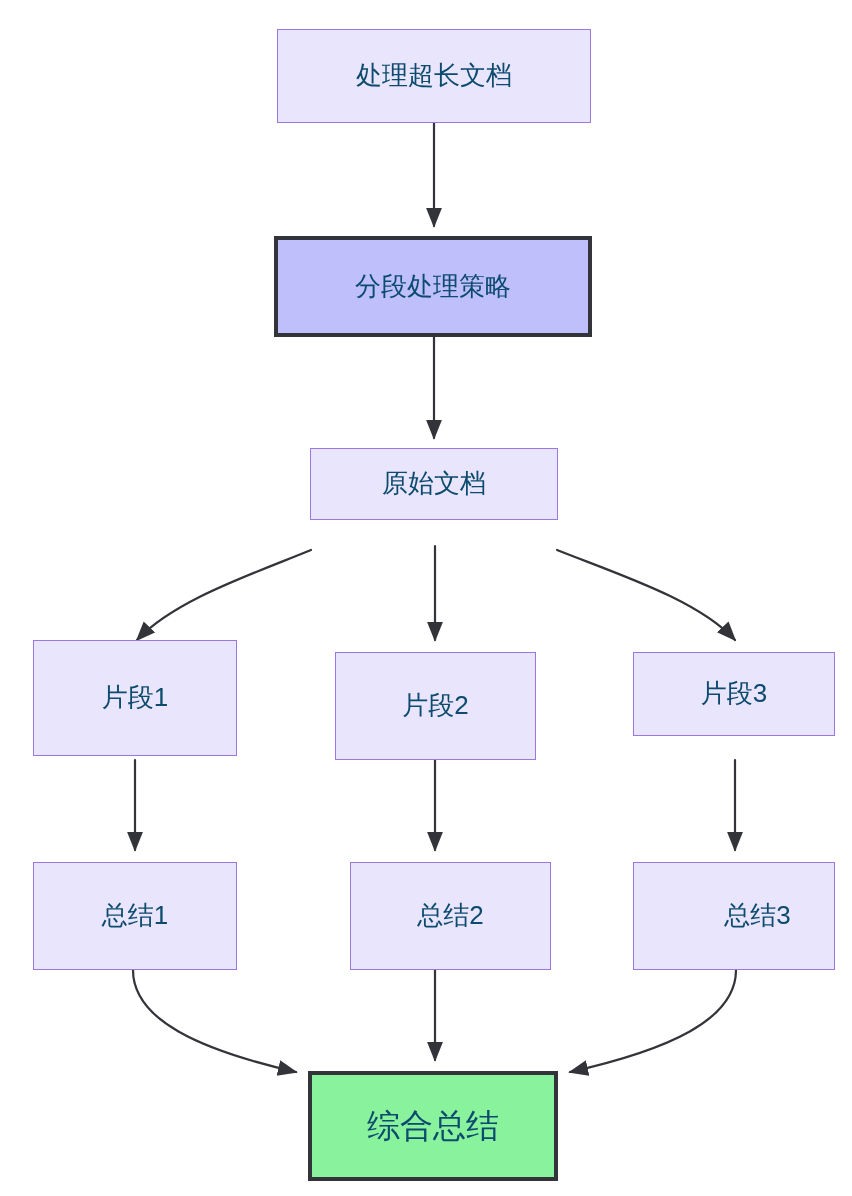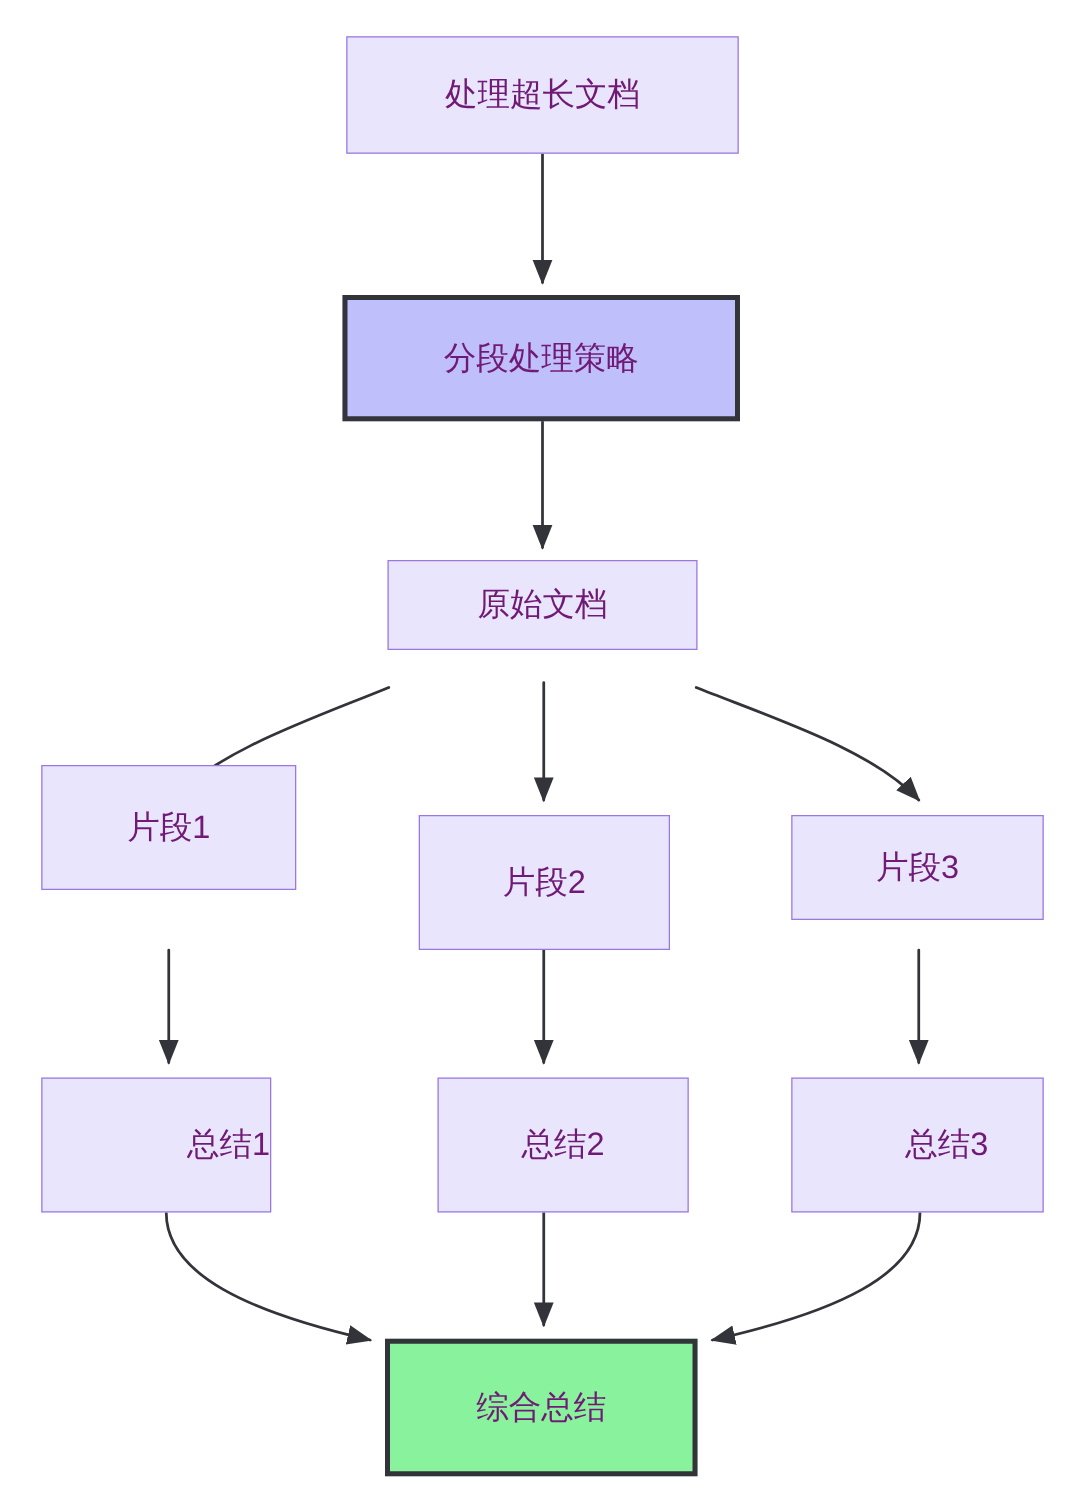--- a/index.html
+++ b/index.html
@@ -27,21 +27,21 @@
     pointer-events: none;
   }
   .node {
     position: absolute;
     box-sizing: border-box;
     display: flex;
     align-items: center;
     justify-content: center;
     text-align: center;
     line-height: 1.2;
-    color: #701a75;
+    color: #0c4a6e;
     white-space: nowrap;
   }
   .node-label {
     display: block;
   }
   
   .node.style-light {
     background: #e8e5fc;
     border: 1.6px solid #9b77e3;
     font-size: 26px;
@@ -49,21 +49,21 @@
   
   .node.style-strategy {
     background: #bfbffb;
     border: 4px solid #33333a;
     font-size: 26px;
   }
   
   .node.style-final {
     background: #89f29c;
     border: 4px solid #33333a;
-    font-size: 26px;
+    font-size: 33px;
   }
 </style>
 </head>
 <body>
 
 <div id="diagram-root" style="background: rgb(255, 255, 255);">
 
   <svg id="edge-layer" viewBox="0 0 852 1196" width="852" height="1196" xmlns="http://www.w3.org/2000/svg">
     <defs>
       <marker id="arrowhead" markerWidth="10" markerHeight="10" refX="8.2" refY="4" orient="auto" markerUnits="strokeWidth">
@@ -88,30 +88,30 @@
   <div id="node-layer">
       <div class="node style-light" style="left: 277px; top: 29px; width: 314px; height: 94px;">
         <span class="node-label">处理超长文档</span>
       </div>
       <div class="node style-strategy" style="left: 274px; top: 236px; width: 318px; height: 101px;">
         <span class="node-label">分段处理策略</span>
       </div>
       <div class="node style-light" style="left: 310px; top: 448px; width: 248px; height: 72px;">
         <span class="node-label">原始文档</span>
       </div>
-      <div class="node style-light" style="left: 33px; top: 612px; width: 204px; height: 100px;">
+      <div class="node style-light" style="left: 33px; top: 640px; width: 204px; height: 116px;">
         <span class="node-label">片段1</span>
       </div>
       <div class="node style-light" style="left: 335px; top: 652px; width: 201px; height: 108px; align-items: center;">
         <span class="node-label">片段2</span>
       </div>
       <div class="node style-light" style="left: 633px; top: 652px; width: 202px; height: 84px;">
         <span class="node-label">片段3</span>
       </div>
-      <div class="node style-light" style="left: 33px; top: 862px; width: 184px; height: 108px; justify-content: flex-end;">
+      <div class="node style-light" style="left: 33px; top: 862px; width: 204px; height: 108px;">
         <span class="node-label">总结1</span>
       </div>
       <div class="node style-light" style="left: 335px; top: 862px; width: 201px; height: 108px; margin-left: 15px;">
         <span class="node-label">总结2</span>
       </div>
       <div class="node style-light" style="left: 633px; top: 862px; width: 202px; height: 108px; padding-left: 47px;">
         <span class="node-label">总结3</span>
       </div>
       <div class="node style-final" style="left: 308px; top: 1071px; width: 250px; height: 110px;">
         <span class="node-label">综合总结</span>

